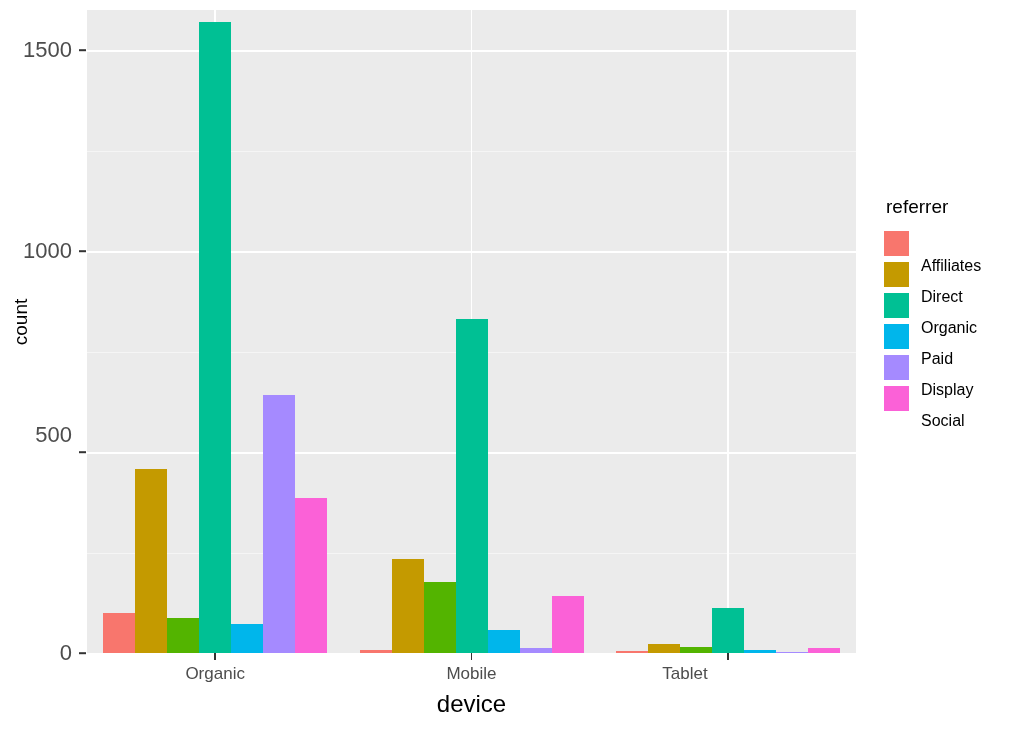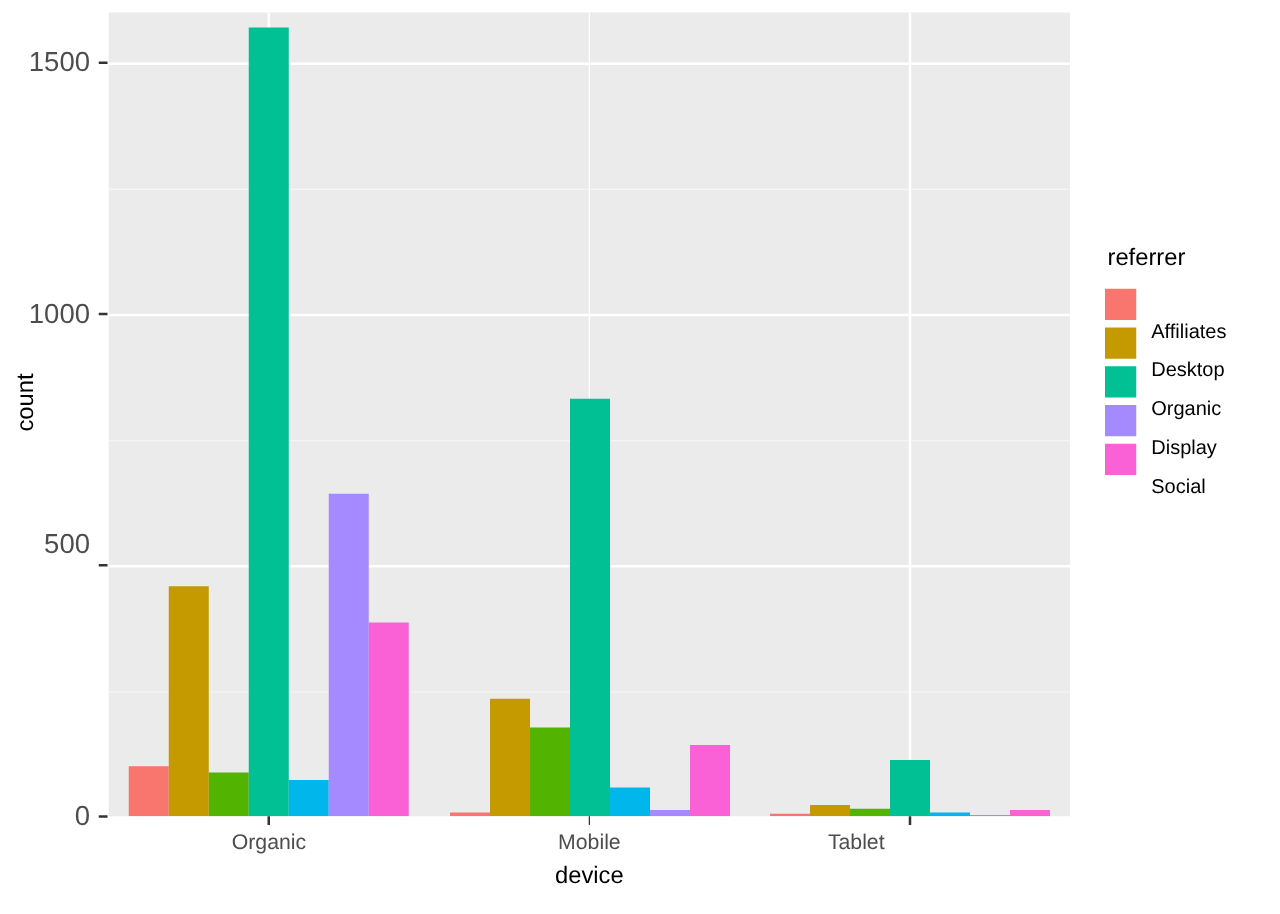--- a/index.html
+++ b/index.html
@@ -116,21 +116,21 @@
     text-align: center;
     transform: translateX(-50%);
     white-space: nowrap;
   }
   #x-axis-title {
     position: absolute;
     top: 690px;
     left: 87px;
     width: 769px;
     text-align: center;
-    font-size: 19px;
+    font-size: 24px;
     color: #000000;
   }
 
   
   #legend {
     position: absolute;
     left: 884px;
     top: 196px;
     width: 136px;
   }
@@ -220,25 +220,29 @@
 
   <div id="legend">
     <div id="legend-title">referrer</div>
     <div id="legend-items">
         <div class="legend-item">
           <div class="legend-key" style="background: rgb(248, 118, 109);"></div>
           <div class="legend-label">Affiliates</div>
         </div>
         <div class="legend-item">
           <div class="legend-key" style="background: rgb(196, 154, 0);"></div>
-          <div class="legend-label">Desktop</div>
+          <div class="legend-label">Direct</div>
         </div>
         <div class="legend-item">
           <div class="legend-key" style="background: rgb(0, 192, 148);"></div>
           <div class="legend-label">Organic</div>
+        </div>
+        <div class="legend-item">
+          <div class="legend-key" style="background: rgb(0, 182, 235);"></div>
+          <div class="legend-label">Paid</div>
         </div>
         <div class="legend-item">
           <div class="legend-key" style="background: rgb(165, 138, 255);"></div>
           <div class="legend-label">Display</div>
         </div>
         <div class="legend-item">
           <div class="legend-key" style="background: rgb(251, 97, 215);"></div>
           <div class="legend-label">Social</div>
         </div>
       </div>

